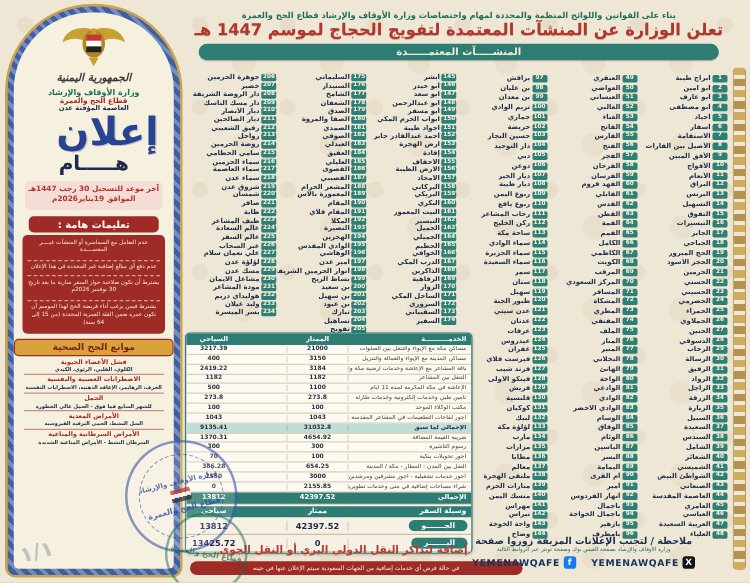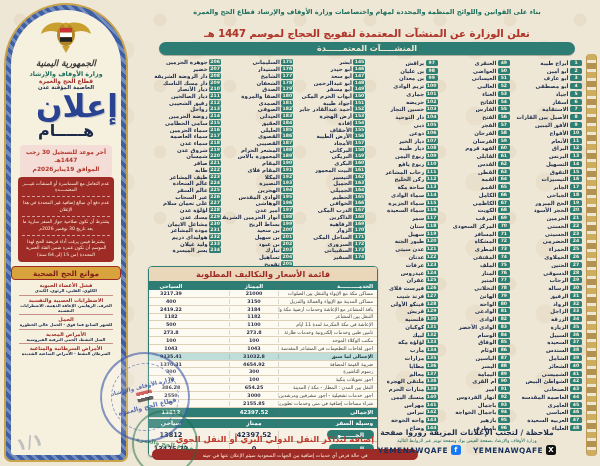--- a/index.html
+++ b/index.html
@@ -8,21 +8,21 @@
   .page::before{content:"";position:absolute;inset:0;
         background-image:radial-gradient(circle at 20px 20px, rgba(190,170,130,.16) 0 6px, transparent 7px),
                          radial-gradient(circle at 55px 50px, rgba(190,170,130,.12) 0 9px, transparent 10px);
         background-size:70px 66px;pointer-events:none;}
   
   .gold-chain{position:absolute;right:3px;top:54px;bottom:10px;width:9px;border-left:1px solid #b08c3e;border-right:1px solid #b08c3e;
         background:repeating-linear-gradient(180deg,#c9a44b 0 6px,#efe7d6 6px 9px,#a9833a 9px 15px,#efe7d6 15px 18px);border-radius:4px;opacity:.85;}
   
   .banner{position:absolute;right:18px;left:152px;top:1px;height:56px;text-align:center;}
   .b1{font-size:6.6px;font-weight:bold;color:#1e6f5c;margin-top:7px;text-align:center;}
-  .b2{font-size:10px;font-weight:bold;color:#b3362a;margin-top:12px;text-shadow:0 .4px 0 rgba(120,30,20,.3);}
+  .b2{font-size:13px;font-weight:bold;color:#b3362a;margin-top:1px;text-shadow:0 .4px 0 rgba(120,30,20,.3);}
   .pill{margin:3px auto 0;width:416px;background:#2e7d74;color:#f3ead2;font-size:8px;font-weight:bold;
         border-radius:9px;padding:1.5px 0 2.5px;box-shadow:0 1px 0 rgba(0,0,0,.25);}
   
   .cols{position:absolute;top:59px;right:18px;width:432px;display:flex;gap:1px;}
   .fcol{flex:1;display:flex;flex-direction:column;min-width:0;}
   .fitem{display:flex;align-items:center;gap:1.5px;}
   .tall .fitem{height:7.78px;}
   .short .fitem{height:6.73px;}
   .fnum{flex:0 0 12px;background:#2e8077;color:#fdf3da;font-size:4.6px;font-weight:bold;text-align:center;
         border-radius:1.5px;line-height:6px;height:6px;}
@@ -52,21 +52,21 @@
   .note-block{position:absolute;top:428px;right:34px;width:198px;text-align:center;}
   .note-title{font-size:7.6px;font-weight:bold;color:#1c2b4a;}
   .note-sub{font-size:4.5px;color:#1e6f5c;margin-top:.5px;}
   .handles{display:flex;justify-content:center;gap:12px;margin-top:2.5px;}
   .handle{display:flex;align-items:center;gap:3px;font-size:7.4px;font-weight:bold;color:#16325c;letter-spacing:.5px;}
   .hicon{width:10px;height:10px;border-radius:2.5px;color:#fff;font-size:7px;font-weight:bold;
         display:flex;align-items:center;justify-content:center;font-family:"DejaVu Sans",sans-serif;}
   .hx{background:#111;}
   .hf{background:#1877f2;}
   
-  .sidebar{position:absolute;left:4px;top:3px;width:124px;height:459px;}
+  .sidebar{position:absolute;left:4px;top:3px;width:142px;height:459px;}
   .arch{position:absolute;inset:0;border-radius:70px 70px 8px 8px;background:#c9a44b;padding:2px;box-sizing:border-box;}
   .arch2{height:100%;border-radius:68px 68px 6px 6px;background:#3f5fa5;box-sizing:border-box;padding:5px;
         background-image:repeating-linear-gradient(45deg,rgba(255,255,255,.28) 0 3px,transparent 3px 7px);}
   .arch3{height:100%;border-radius:62px 62px 4px 4px;background:#f6f0df;box-sizing:border-box;
         display:flex;flex-direction:column;align-items:stretch;text-align:center;overflow:hidden;}
   .emblem{margin:10px auto 0;}
   .republic{font-size:8.5px;font-weight:bold;font-style:italic;color:#3a3a3a;margin-top:2px;}
   .min{font-size:6.4px;font-weight:bold;color:#1e6f5c;margin-top:2px;}
   .sec{font-size:5.8px;font-weight:bold;color:#9e2b25;}
   .cap{font-size:5.4px;font-weight:bold;color:#1c2b4a;}
@@ -1060,21 +1060,20 @@
           <span class="fname">وليد غيلان</span>
         </div>
         <div class="fitem">
           <span class="fnum">234</span>
           <span class="fname">يسر الميسرة</span>
         </div>
       </div>
     </div>
 
   <div class="ptable">
-    <div class="pt-title">قائمة الأسعار والتكاليف المطلوبة</div>
     <div class="phead">
       <div class="c-label">الخدمــــــــــة</div>
       <div class="c-v">الممتاز</div>
       <div class="c-t">السياحي</div>
     </div>
     <div id="price-rows">
         <div class="prow service">
           <div class="c-label">مساكن مكة مع الإيواء والتنقل بين الصلوات</div>
           <div class="c-v">21000</div>
           <div class="c-t">3217.39</div>
@@ -1213,20 +1212,21 @@
       <div class="republic">الجمهورية اليمنية</div>
       <div class="min">وزارة الأوقاف والإرشاد</div>
       <div class="sec">قطاع الحج والعمرة</div>
       <div class="cap">العاصمة المؤقتة عدن</div>
       <div class="e3lan">إعلان</div>
       <div class="haam">هـــــام</div>
       <div class="deadline">
         <span>آخر موعد للتسجيل 30 رجب 1447هـ</span><br>
         <span>الموافق 19يناير2026م</span>
       </div>
+      <div class="inst-head">تعليمات هامة :</div>
       <div class="inst-body" id="inst-list">
               <div class="inst-item">عدم التعامل مع السماسرة أو المنشآت غيــــر المعتمــــدة</div>
               <div class="inst-item">عدم دفع أي مبالغ إضافية غير المحددة في هذا الإعلان</div>
               <div class="inst-item">يشترط أن تكون صلاحية جواز السفر سارية ما بعد تاريخ 30 نوفمبر 2026م</div>
               <div class="inst-item">يشترط فيمن يرغب أداء فريضة الحج لهذا الموسم أن تكون عمره ضمن الفئة العمرية المحددة (من 15 إلى 64 سنة)</div>
             </div>
       <div class="health-head">موانع الحج الصحية</div>
       <div class="health-list" id="health-list">
               <div class="health-item">
                 <div class="h-t">فشل الأعضاء الحيوية</div>

